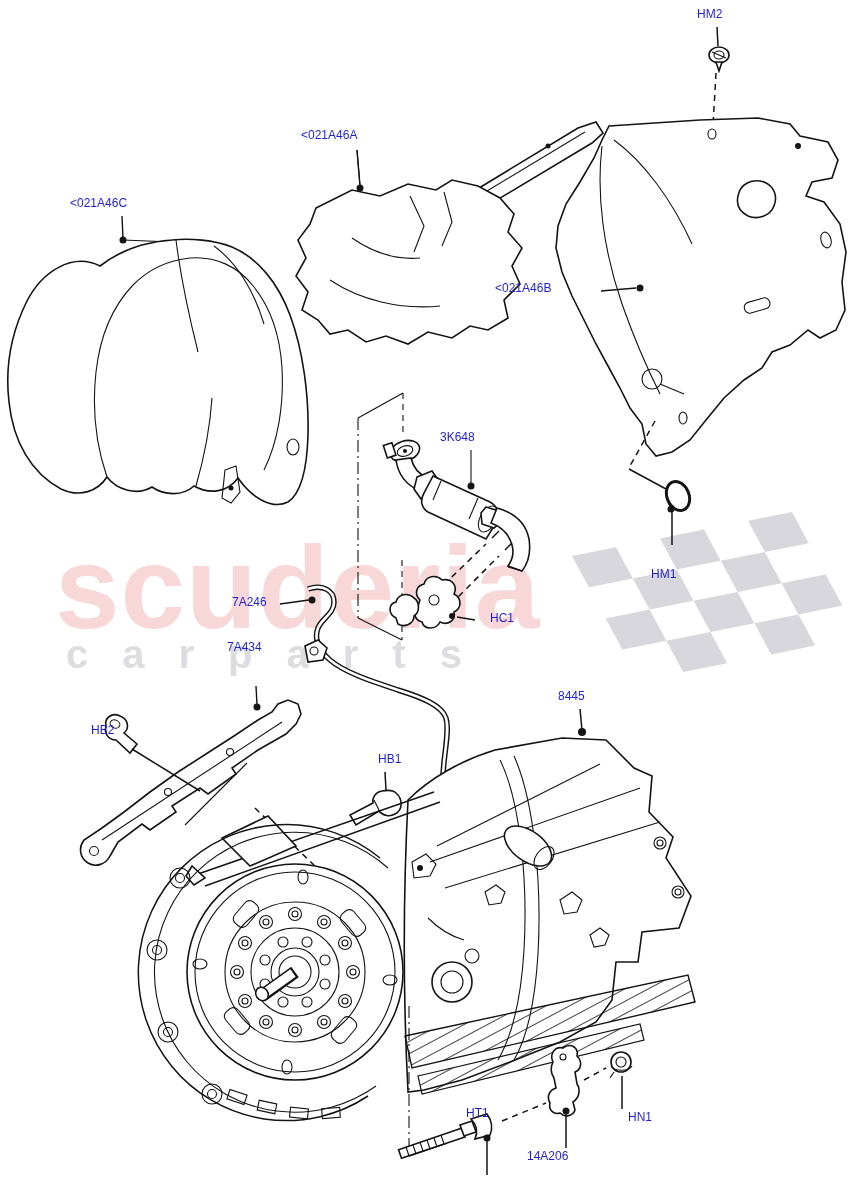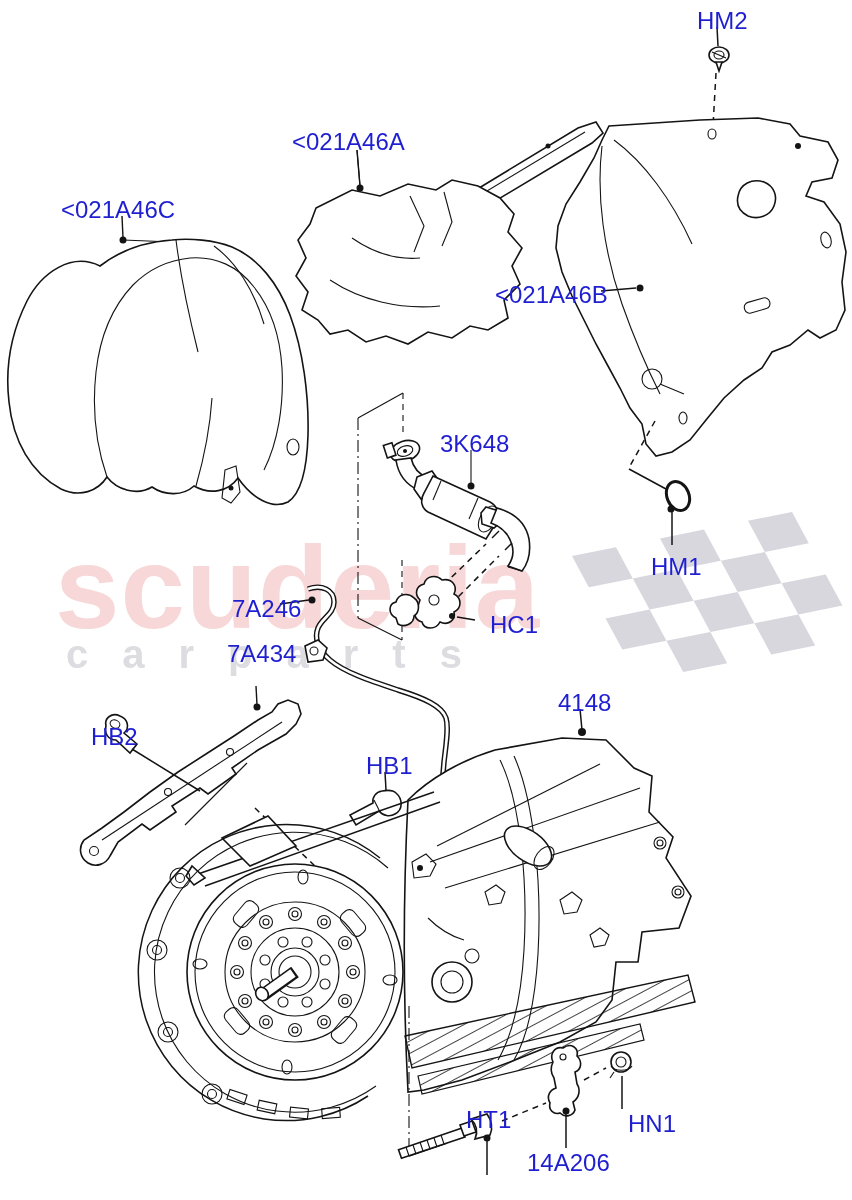--- a/index.html
+++ b/index.html
@@ -3,21 +3,21 @@
 <meta charset="utf-8">
 <style>
   html,body{margin:0;padding:0;background:#fff;}
   .canvas{position:relative;width:852px;height:1200px;background:#fff;overflow:hidden;
           font-family:"Liberation Sans",sans-serif;}
   .wm-brand{position:absolute;left:55px;top:530px;font-size:116px;font-weight:bold;
             letter-spacing:1px;color:#f7d7d7;line-height:1;z-index:1;user-select:none;}
   .wm-sub{position:absolute;left:66px;top:634px;font-size:40px;font-weight:bold;
           letter-spacing:34px;color:#dcdce1;line-height:1;z-index:1;user-select:none;}
   svg.diagram{position:absolute;left:0;top:0;z-index:2;}
-  .callout{position:absolute;z-index:3;font-size:24px;color:#1f1fd1;line-height:1.1;
+  .callout{position:absolute;z-index:3;font-size:12px;color:#1f1fd1;line-height:1.1;
            cursor:pointer;white-space:nowrap;}
   .ln{stroke:#141414;fill:none;stroke-width:1.5;}
   .thin{stroke:#141414;fill:none;stroke-width:1.1;}
   .fillw{fill:#fff;stroke:#141414;stroke-width:1.6;}
   .dots{fill:#141414;stroke:none;}
 </style>
 </head>
 <body>
 
 <div class="canvas">
@@ -346,31 +346,31 @@
       <line class="ln" x1="584" y1="1080" x2="606" y2="1068" stroke-dasharray="6 5"></line>
       <circle class="fillw" cx="621" cy="1062" r="10"></circle>
       <circle class="thin" cx="621" cy="1062" r="5"></circle>
       <path class="thin" d="M 611 1066 A 11 6 0 0 0 632 1066"></path>
       <line class="thin" x1="614" y1="1072" x2="610" y2="1078"></line>
       <line class="ln" x1="622" y1="1076" x2="622" y2="1109"></line>
     </g>
   </svg>
 
   <div class="callout" style="left:697px;top:8px">HM2</div>
-  <div class="callout" style="left:292px;top:129px">&lt;021A46A</div>
-  <div class="callout" style="left:61px;top:197px">&lt;021A46C</div>
+  <div class="callout" style="left:301px;top:129px">&lt;021A46A</div>
+  <div class="callout" style="left:70px;top:197px">&lt;021A46C</div>
   <div class="callout" style="left:495px;top:282px">&lt;021A46B</div>
   <div class="callout" style="left:440px;top:431px">3K648</div>
-  <div class="callout" style="left:651px;top:554px">HM1</div>
+  <div class="callout" style="left:651px;top:568px">HM1</div>
   <div class="callout" style="left:232px;top:596px">7A246</div>
   <div class="callout" style="left:490px;top:612px">HC1</div>
   <div class="callout" style="left:227px;top:641px">7A434</div>
   <div class="callout" style="left:91px;top:724px">HB2</div>
-  <div class="callout" style="left:558px;top:690px">4148</div>
-  <div class="callout" style="left:366px;top:753px">HB1</div>
+  <div class="callout" style="left:558px;top:690px">8445</div>
+  <div class="callout" style="left:378px;top:753px">HB1</div>
   <div class="callout" style="left:466px;top:1107px">HT1</div>
   <div class="callout" style="left:527px;top:1150px">14A206</div>
   <div class="callout" style="left:628px;top:1111px">HN1</div>
 
   <svg class="diagram" width="852" height="1200" viewBox="0 0 852 1200" style="z-index:2;pointer-events:none">
     <g stroke="#141414" stroke-width="1.4" fill="none">
       <line x1="357" y1="150" x2="360" y2="186"></line>
       <line x1="122" y1="216" x2="123" y2="238"></line>
       <line x1="601" y1="291" x2="636" y2="288"></line>
       <line x1="280" y1="604" x2="309" y2="600"></line>

